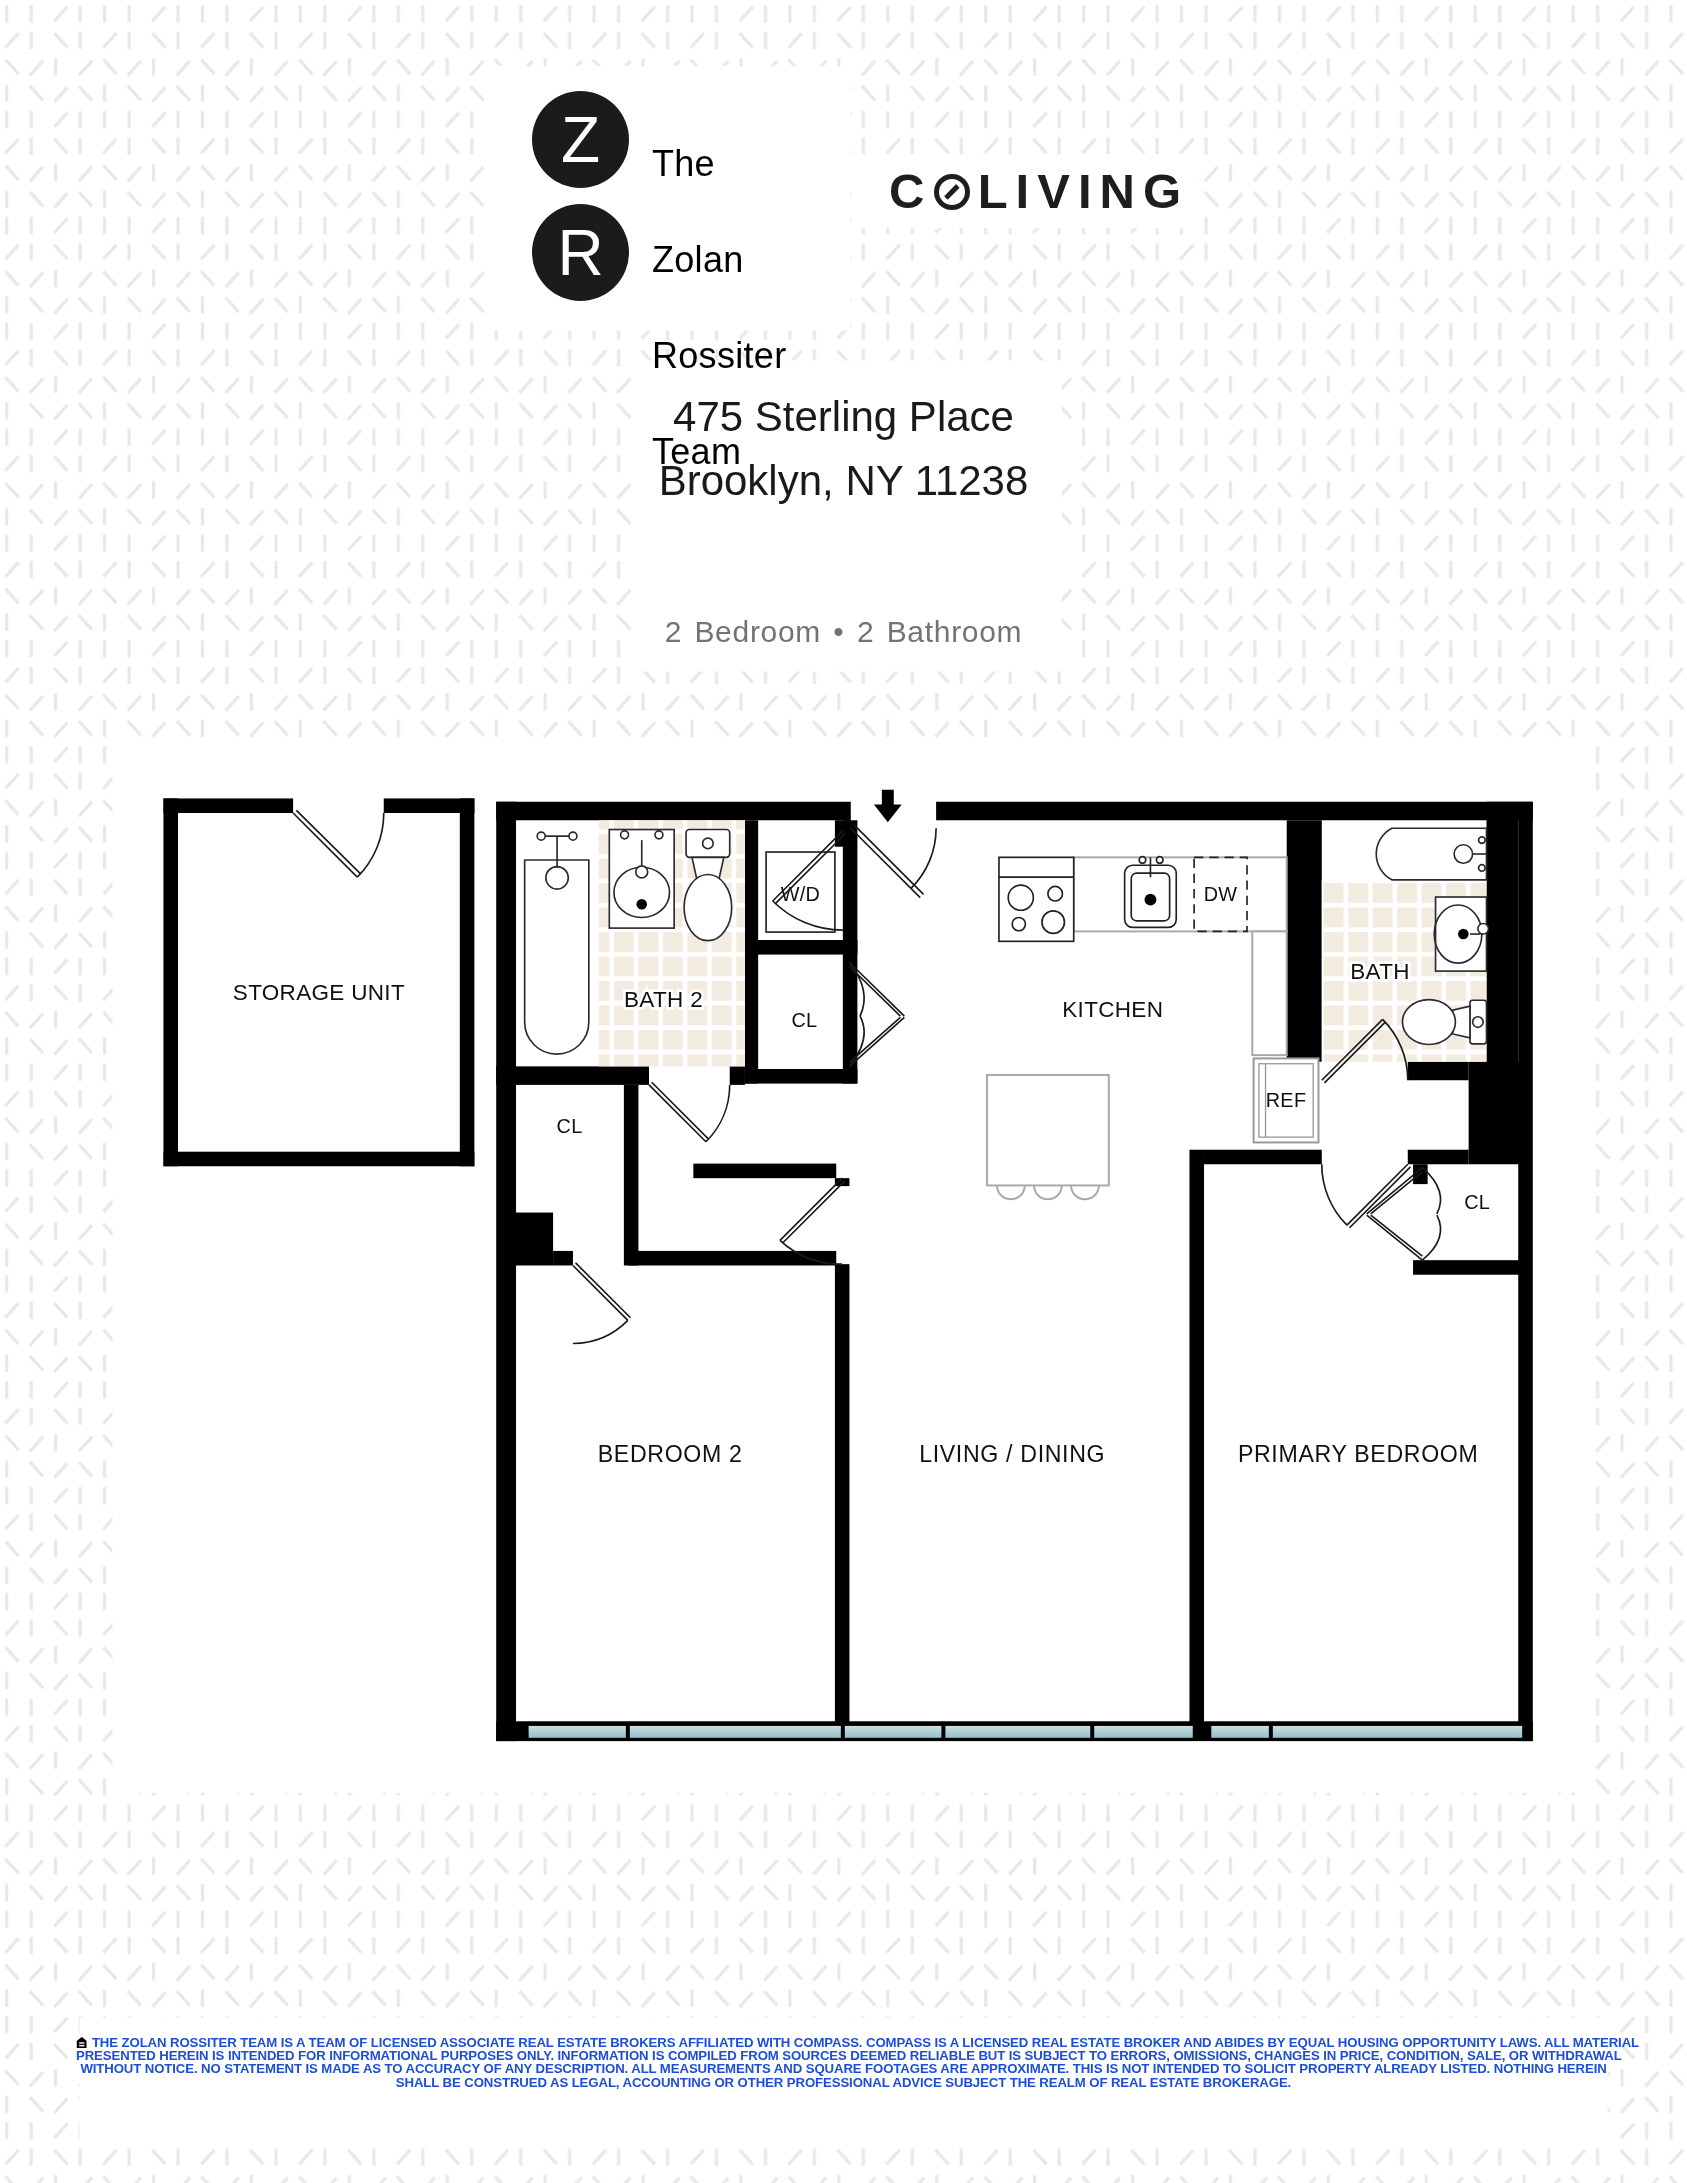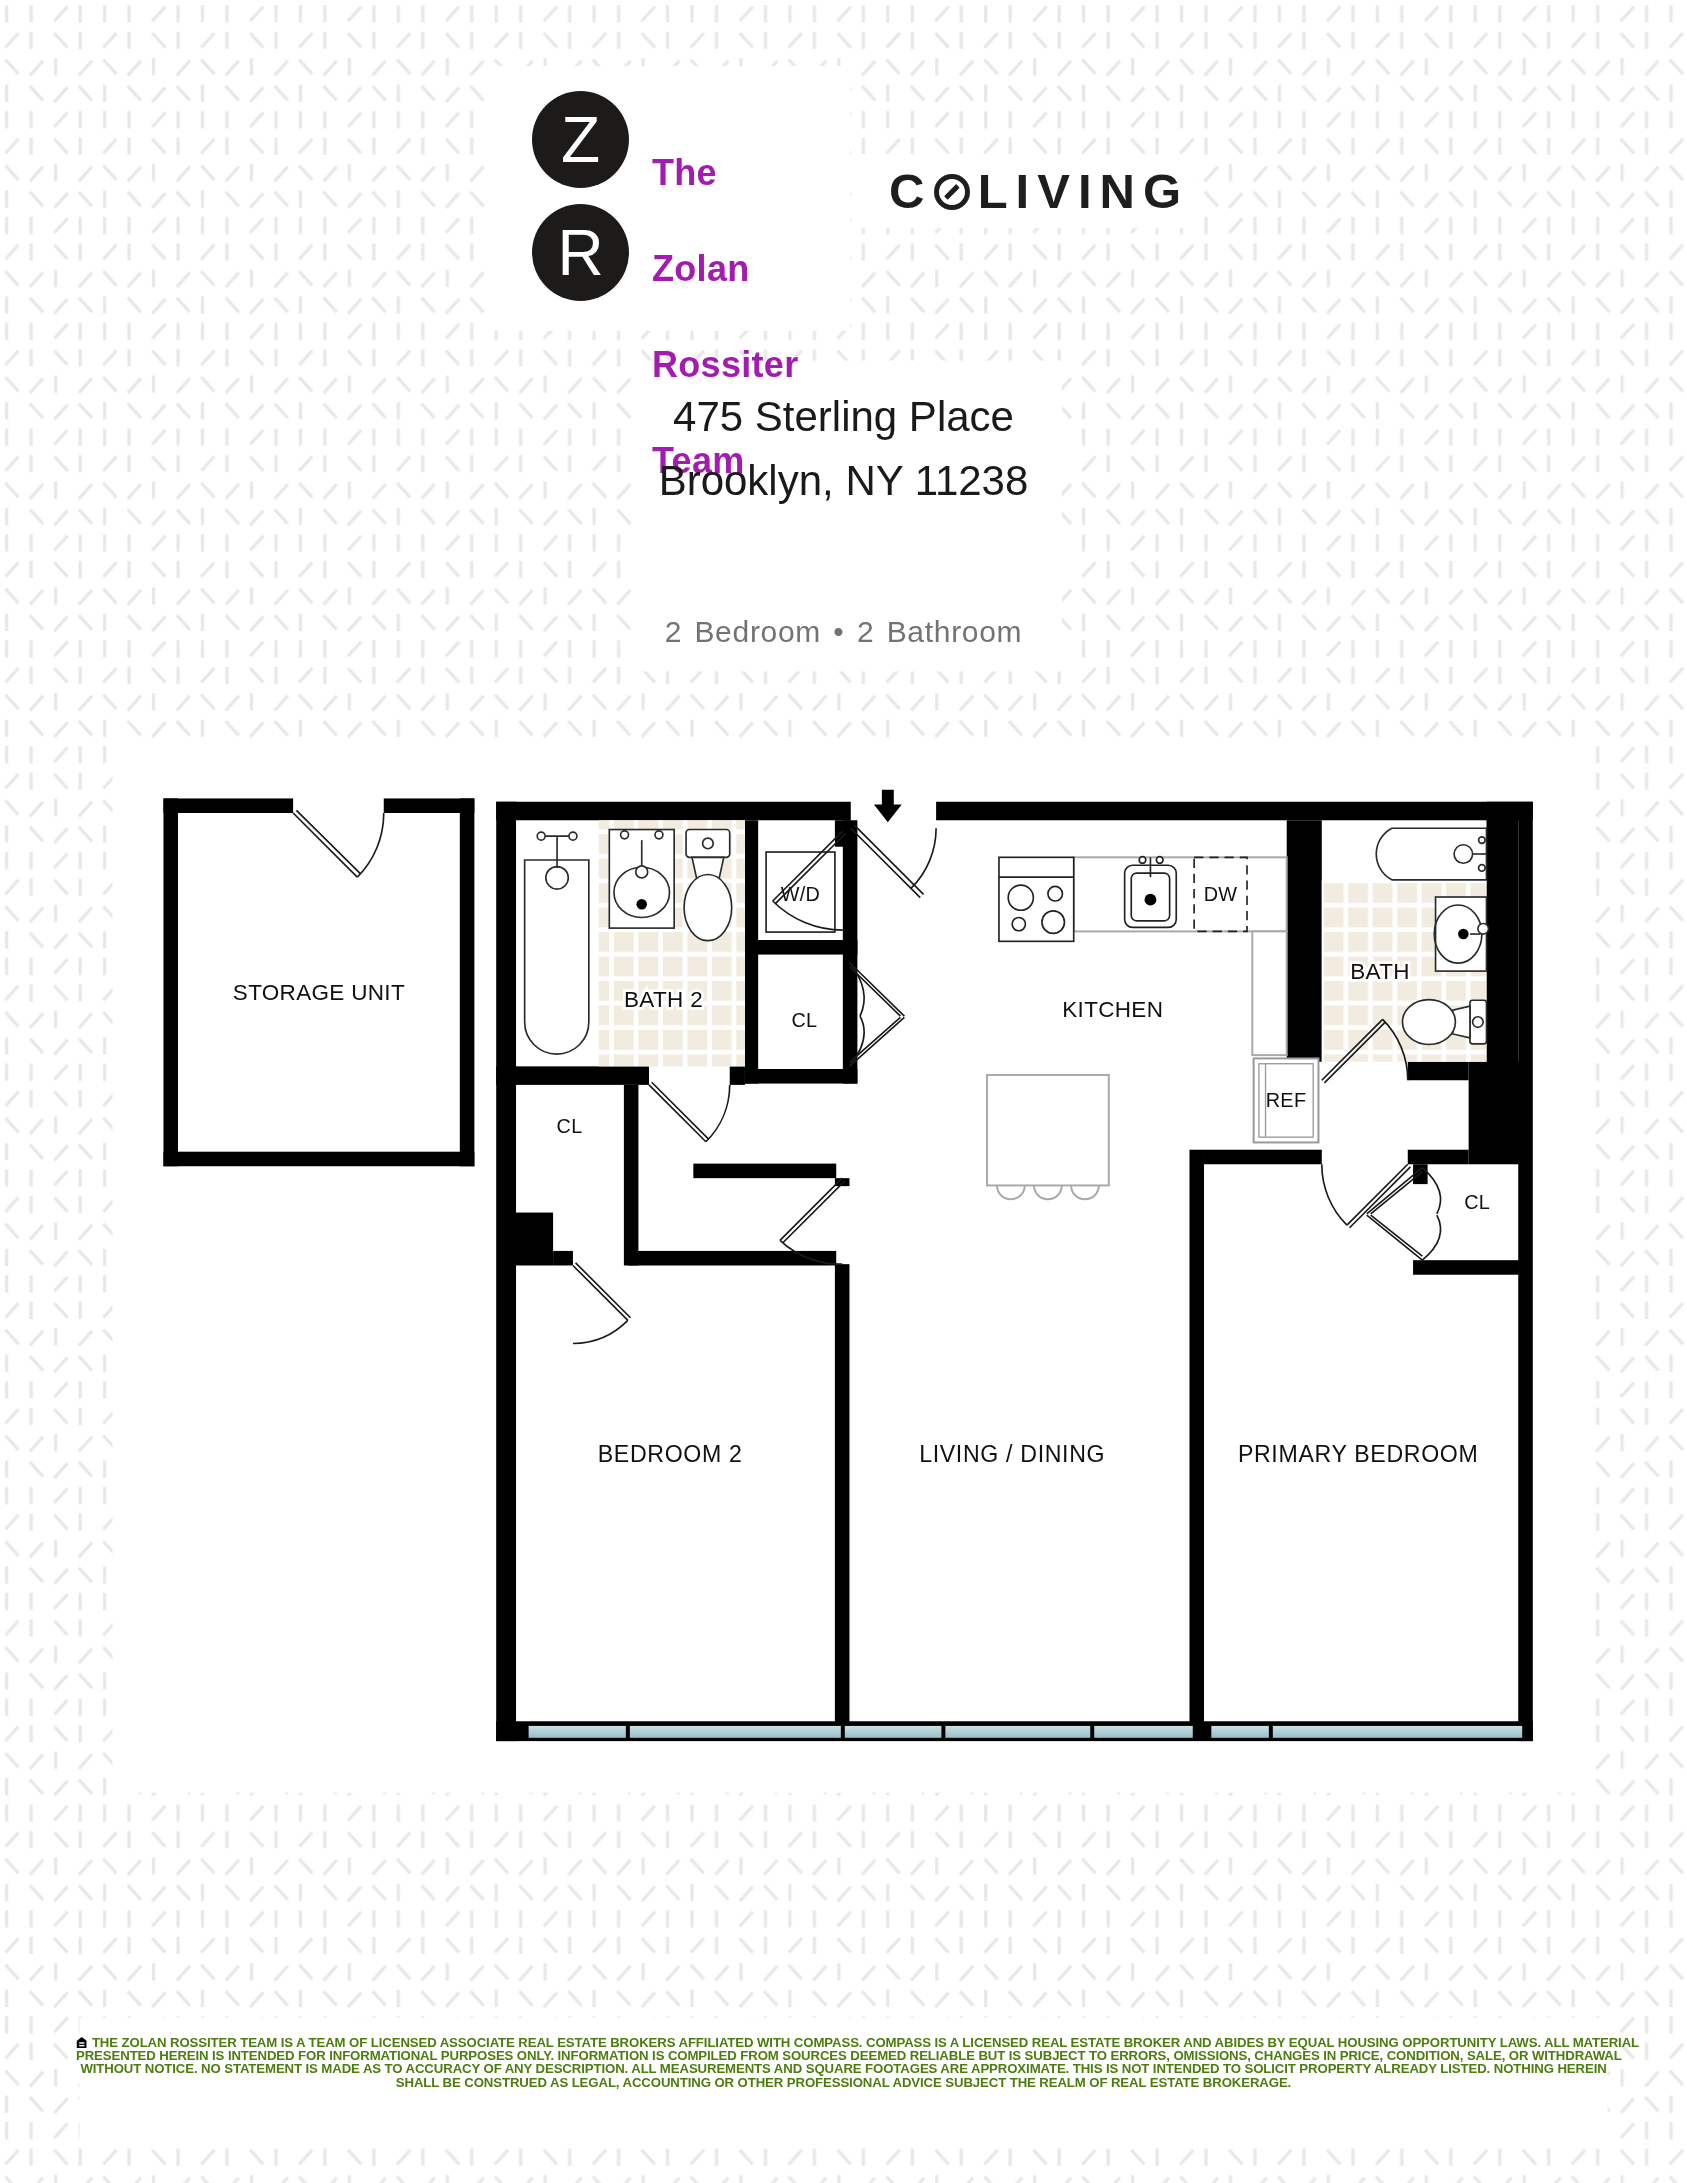--- a/index.html
+++ b/index.html
@@ -8,22 +8,22 @@
     font-family:"Liberation Sans", sans-serif;overflow:hidden;
   }
   .abs{position:absolute;}
   
   .logo-circle{
     position:absolute;width:97px;height:97px;border-radius:50%;
     background:#1d1b1a;color:#fff;display:flex;align-items:center;justify-content:center;
     font-size:64px;font-weight:400;line-height:1;
   }
   .team-name{
-    position:absolute;left:652px;top:101px;color:#a21caf;
-    font-size:36px;line-height:48px;font-weight:700;letter-spacing:0.3px;white-space:pre-line;
+    position:absolute;left:652px;top:92px;color:#000000;
+    font-size:36px;line-height:48px;font-weight:400;letter-spacing:0.3px;white-space:pre-line;
   }
   .compass{
     position:absolute;left:889px;top:167px;display:flex;align-items:center;
     color:#1f1d1e;font-size:49px;font-weight:700;letter-spacing:8px;line-height:1;
   }
   .compass-o{
     position:relative;width:36px;height:36px;border:5.3px solid #1f1d1e;border-radius:50%;
     box-sizing:border-box;margin:0 8px 0 1.3px;
   }
   .compass-o::before{
@@ -34,21 +34,21 @@
     position:absolute;left:0;right:0;top:385px;text-align:center;color:#1a1a1a;
     font-size:42px;font-weight:400;line-height:64px;letter-spacing:0;
   }
   .summary{
     position:absolute;left:0;right:0;top:615px;text-align:center;color:#737373;
     font-size:30px;font-weight:400;letter-spacing:0.7px;word-spacing:3.3px;
   }
   
   .disclaimer{
     position:absolute;left:50%;top:2036px;transform:translateX(-50%);width:1535px;
-    text-align:center;color:#4d7c0f;font-size:13.2px;line-height:13.2px;font-weight:700;letter-spacing:-0.1px;
+    text-align:center;color:#1d4ed8;font-size:13.2px;line-height:13.2px;font-weight:700;letter-spacing:-0.1px;
   }
   .disclaimer .dline{white-space:nowrap;}
   .eh-icon{display:inline-block;vertical-align:-1.3px;margin-right:5.3px;}
   
   text{font-family:"Liberation Sans", sans-serif;fill:#111;}
   .room-lbl{font-size:35px;letter-spacing:1px;}
   .small-lbl{font-size:30px;letter-spacing:.5px;}
   .mid-lbl{font-size:34px;letter-spacing:.5px;}
   .halo{paint-order:stroke;stroke:#ffffff;stroke-width:8px;}
 </style>

